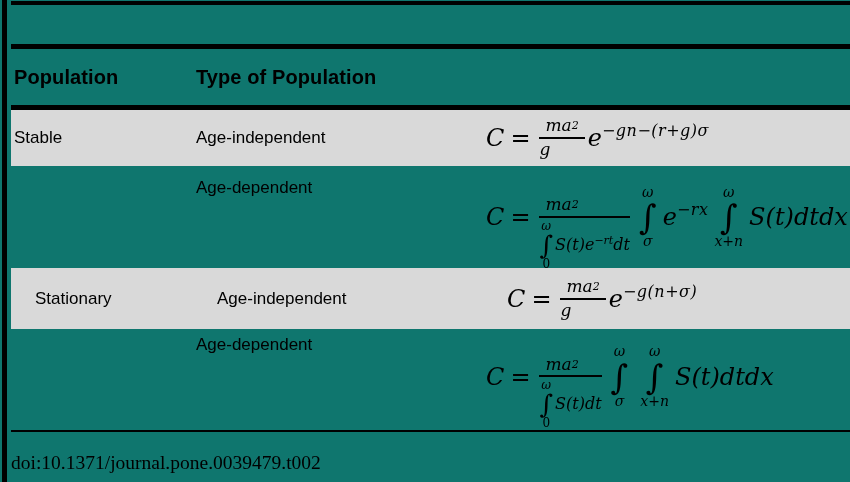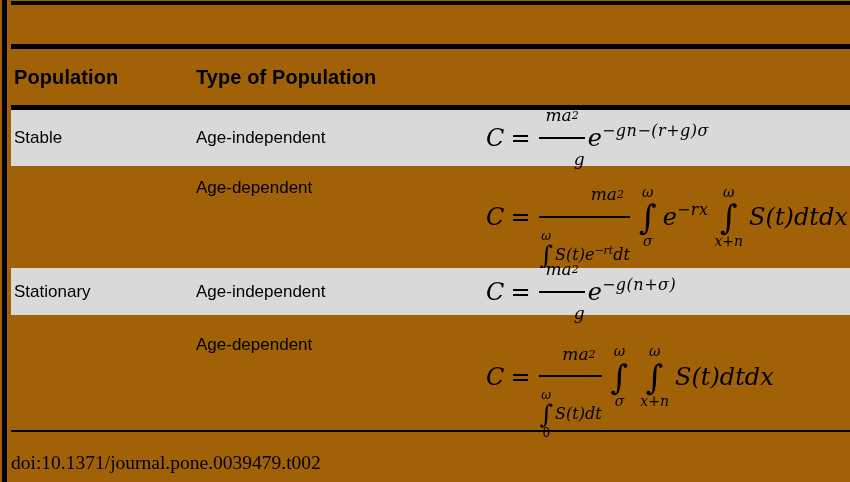--- a/index.html
+++ b/index.html
@@ -1,51 +1,51 @@
 <!DOCTYPE html>
 <html><head>
 <meta charset="utf-8">
 <style>
   html,body { margin:0; padding:0; }
   body { width:850px; height:482px; background:#ffffff; font-family:"Liberation Sans",sans-serif; color:#000; }
-  #canvas { position:relative; width:850px; height:482px; background:#a16207; overflow:hidden; }
+  #canvas { position:relative; width:850px; height:482px; background:#0f766e; overflow:hidden; }
 
   
   .vbar { position:absolute; left:2px; top:0; width:5px; height:482px; background:#000; }
 
   
   .hrule { position:absolute; left:11px; right:0; background:#000; }
   #rule-top      { top:1px;   height:4px; }
   #rule-caption  { top:44px;  height:5px; }
   #rule-header   { top:105px; height:5px; }
   #rule-bottom   { top:430px; height:2px; }
 
   
   .trow { position:absolute; left:11px; right:0; display:flex; box-sizing:border-box; }
   .col-pop  { width:185px; padding-left:3px; box-sizing:border-box; }
   .col-mort { width:284px; box-sizing:border-box; }
   .col-form { flex:1; padding-left:6px; box-sizing:border-box; display:flex; align-items:center; }
 
   #header-row { top:49px; height:56px; align-items:center; font-weight:bold; font-size:20px; letter-spacing:0.1px; }
   #row-1 { top:110px; height:56px;  background:#d9d9d9; align-items:center; }
   #row-2 { top:166px; height:102px; }
-  #row-3 { top:268px; height:47px;  background:#d9d9d9; align-items:center; }
+  #row-3 { top:268px; height:61px;  background:#d9d9d9; align-items:center;padding-left:21px; }
   #row-4 { top:323px; height:107px; }
   .cell-text { font-size:17px; }
   #row-2 .col-mort, #row-4 .col-mort { padding-top:12px; }
   #row-2 .col-form, #row-4 .col-form { height:100%; }
 
   
   .math { font-family:"DejaVu Serif","Liberation Serif",serif; font-style:italic; font-size:24px;
           display:flex; align-items:center; line-height:1; white-space:nowrap; }
   .math .rel { font-style:normal; padding:0 6px; }
   .pow { display:inline-block; line-height:1; }
   .pow .exp { font-size:16px; line-height:0; vertical-align:10px; letter-spacing:0.5px; }
 
-  .frac { display:inline-flex; flex-direction:column; align-items:flex-end; margin:0 3px;gap:10px; }
+  .frac { display:inline-flex; flex-direction:column; align-items:flex-start; margin:0 3px; }
   .frac .num, .frac .den { font-size:17px; line-height:1.05; display:flex; align-items:center; }
   .frac .num sup { font-size:11px; line-height:0; vertical-align:6px; }
   .frac .bar { align-self:stretch; height:2px; background:#000; margin:2px 0; }
   .frac .num { padding:0 6px; }
 
   
   .dint { display:inline-flex; flex-direction:column; align-items:center; margin-right:2px; }
   .dint .lim  { font-size:12px; line-height:1; }
   .dint .sign { font-size:26px; line-height:1; font-style:normal; }
   .den-body { font-size:16px; }

